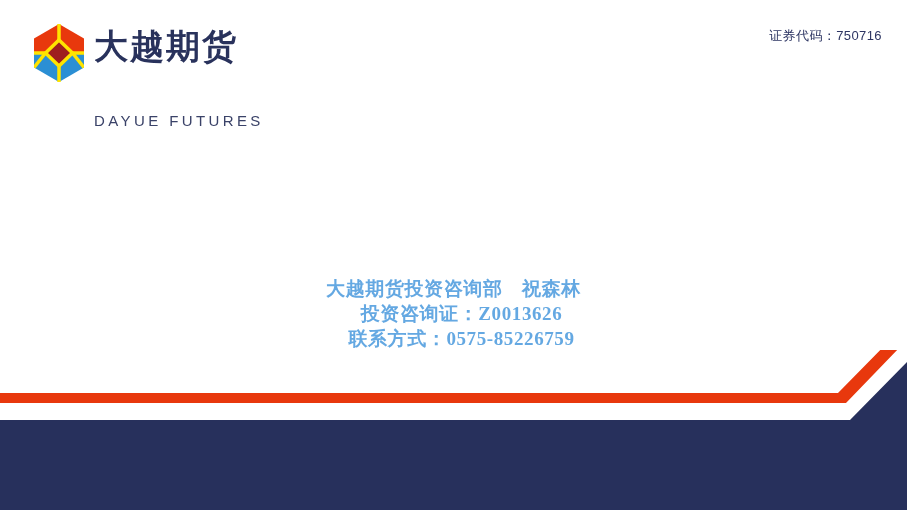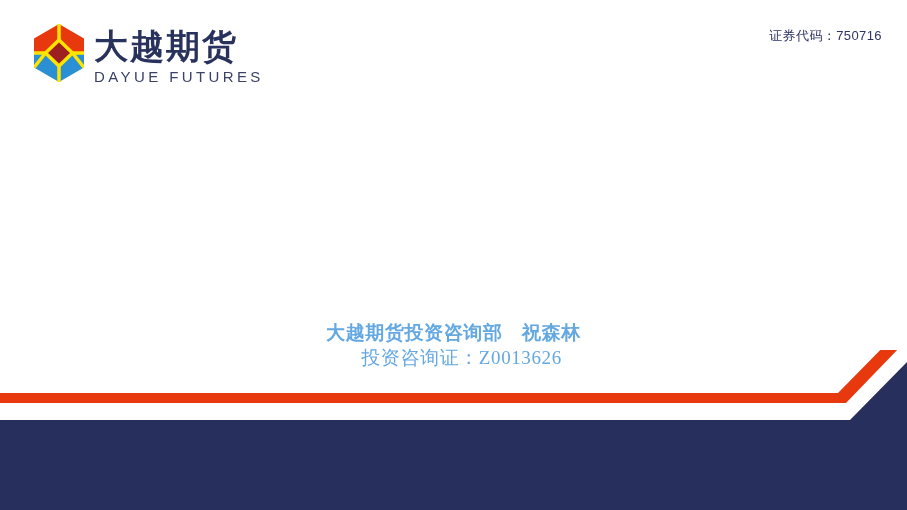--- a/index.html
+++ b/index.html
@@ -30,20 +30,21 @@
   #logo-mark {
     width: 50px;
     height: 58px;
     display: block;
   }
   #brand-text {
     display: flex;
     flex-direction: column;
     justify-content: flex-start;
     padding-top: 3px;
+    gap: 44px;
   }
   #brand-cn {
     font-family: "Liberation Sans", sans-serif;
     font-size: 34px;
     line-height: 38px;
     font-weight: 700;
     letter-spacing: 2px;
     color: #29325c;
     white-space: nowrap;
   }
@@ -85,33 +86,32 @@
     text-shadow: 0.5px 0.5px 0 rgba(29,54,101,0.35);
   }
 
   
   #subtitle-block {
     position: absolute;
     left: 0;
     top: 276px;
     width: 907px;
     text-align: center;
-    margin-top: 44px;
   }
   .sub-line {
     font-family: "Liberation Serif", serif;
     font-size: 19px;
     line-height: 25px;
     font-weight: 700;
     color: #64a8e2;
     letter-spacing: 0.6px;
     white-space: nowrap;
   }
   .sub-line.mono-ish {
-    font-weight: 400;
+    font-weight: 700;
     padding-left: 16px;
   }
 
   
   #bottom-decor {
     position: absolute;
     left: 0;
     bottom: 0;
     width: 907px;
     height: 160px;
@@ -153,20 +153,21 @@
       <div id="brand-en">DAYUE FUTURES</div>
     </div>
   </div>
 
   <div id="security-code">证券代码：750716</div>
 
 
   <div id="subtitle-block">
     <div class="sub-line">大越期货投资咨询部　祝森林</div>
     <div class="sub-line mono-ish">投资咨询证：Z0013626</div>
+    <div class="sub-line mono-ish">联系方式：0575-85226759</div>
   </div>
 
   <svg id="bottom-decor" viewBox="0 0 907 160" preserveAspectRatio="none">
 
     <polygon points="0,70 850,70 907,12 907,160 0,160" fill="#27305c"></polygon>
 
     <polygon points="0,43 838,43 895,-15 907,-15 907,-4 901,-4 846,53 0,53" fill="#e8380d"></polygon>
   </svg>
 
 </div>

